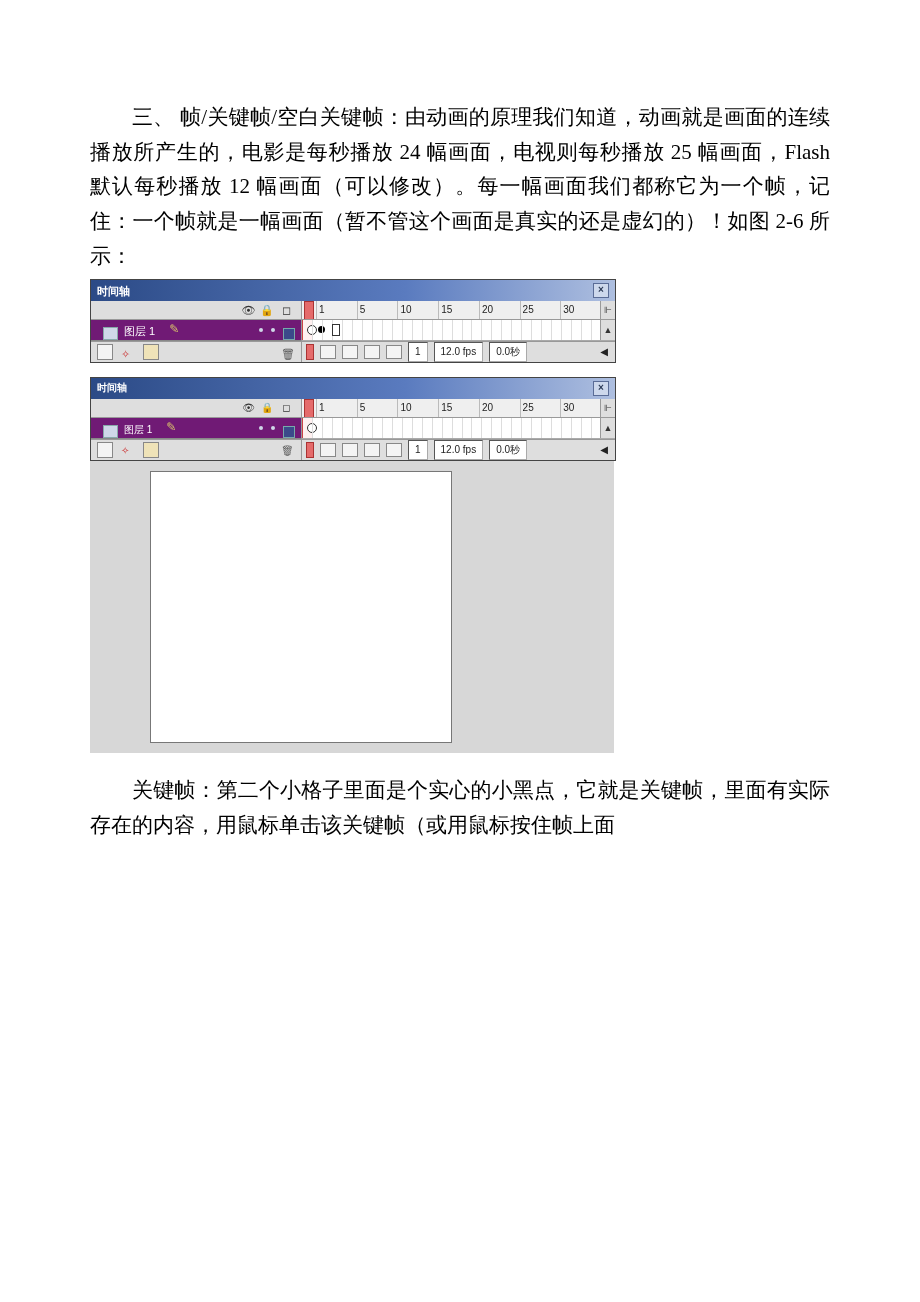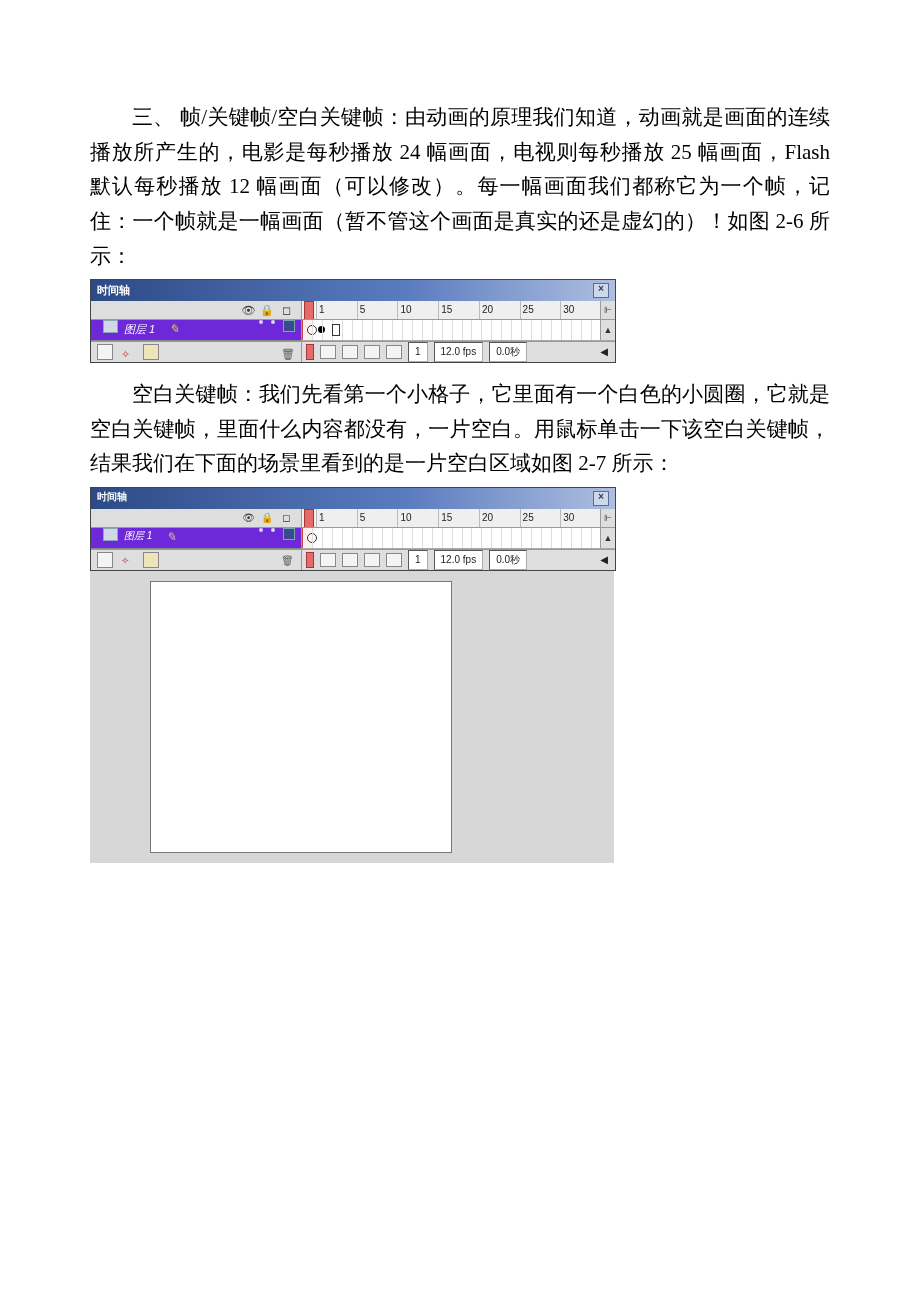--- a/index.html
+++ b/index.html
@@ -34,21 +34,20 @@
   }
   .tp-title {
     background: linear-gradient(to right, #2b4a86, #5a7bbf 60%, #aebfe0);
     color: #fff;
     font-weight: bold;
     padding: 2px 6px;
     height: 17px;
     display: flex;
     align-items: center;
     justify-content: space-between;
-    font-family: Liberation Mono, monospace;
   }
   .tp-close {
     width: 14px; height: 13px;
     background: #cdd8ec;
     border: 1px solid #5a6c96;
     color: #2b3a56;
     font-size: 10px;
     line-height: 11px;
     text-align: center;
   }
@@ -70,28 +69,27 @@
     padding-right: 8px;
   }
   .head-ic {
     width: 13px; height: 13px;
     display: inline-flex;
     align-items: center; justify-content: center;
     color: #333;
   }
   .tp-layer-row {
     height: 20px;
-    background: #6d28d9;
+    background: #701a75;
     color: #fff;
     display: flex;
-    align-items: flex-start;
+    align-items: flex-end;
     padding-left: 12px;
     gap: 6px;
     border-bottom: 1px solid #888;
-    font-style: italic;
   }
   .layer-icon {
     width: 13px; height: 11px;
     background: #cfd7e8;
     border: 1px solid #8aa;
   }
   .layer-dots { margin-left: auto; margin-right: 6px; display: flex; gap: 8px; }
   .ld { width: 4px; height: 4px; background: #cfd7e8; border-radius: 50%; }
   .ld-sq { width: 10px; height: 10px; background: #3b4a8a; border: 1px solid #7aa; }
   .pencil { color: #d9c66a; font-size: 12px; margin-left: 8px; }
@@ -314,21 +312,20 @@
           <span class="fs-box">1</span>
           <span class="fs-box">12.0 fps</span>
           <span class="fs-box">0.0秒</span>
           <span class="fs-caret">◀</span>
         </div>
       </div>
     </div>
   </div>
 
 
-  <p>空白关键帧：我们先看第一个小格子，它里面有一个白色的小圆圈，它就是空白关键帧，里面什么内容都没有，一片空白。用鼠标单击一下该空白关键帧，结果我们在下面的场景里看到的是一片空白区域如图 2-7 所示：</p>
 
   <div class="compact">
     <div class="timeline-panel" style="margin-bottom:0;">
       <div class="tp-title">
         <span>时间轴</span>
         <span class="tp-close">×</span>
       </div>
       <div class="tp-body">
         <div class="tp-layers">
           <div class="tp-layers-head">
@@ -430,14 +427,15 @@
             <span class="fs-caret">◀</span>
           </div>
         </div>
       </div>
     </div>
     <div class="stage-wrap">
       <div class="stage"></div>
     </div>
   </div>
 
+  <p>关键帧：第二个小格子里面是个实心的小黑点，它就是关键帧，里面有实际存在的内容，用鼠标单击该关键帧（或用鼠标按住帧上面</p>
 
 </div>
 
 </body></html>

